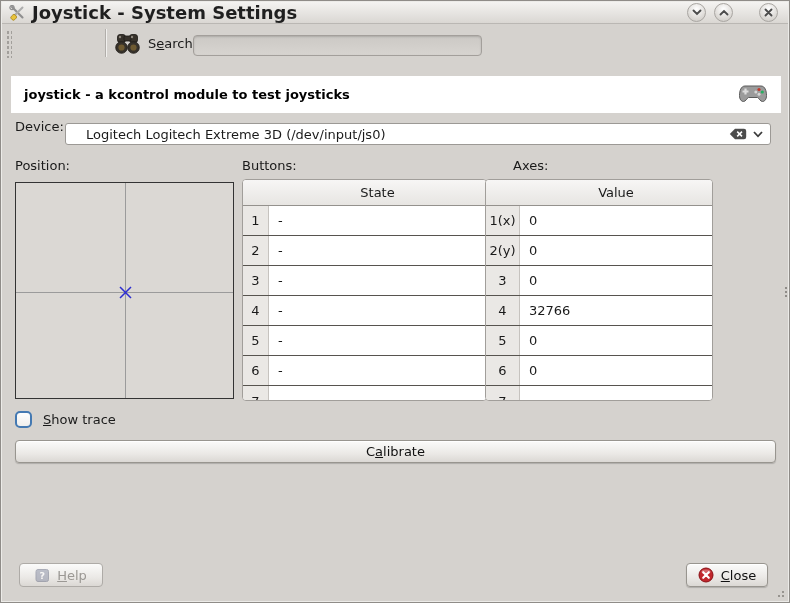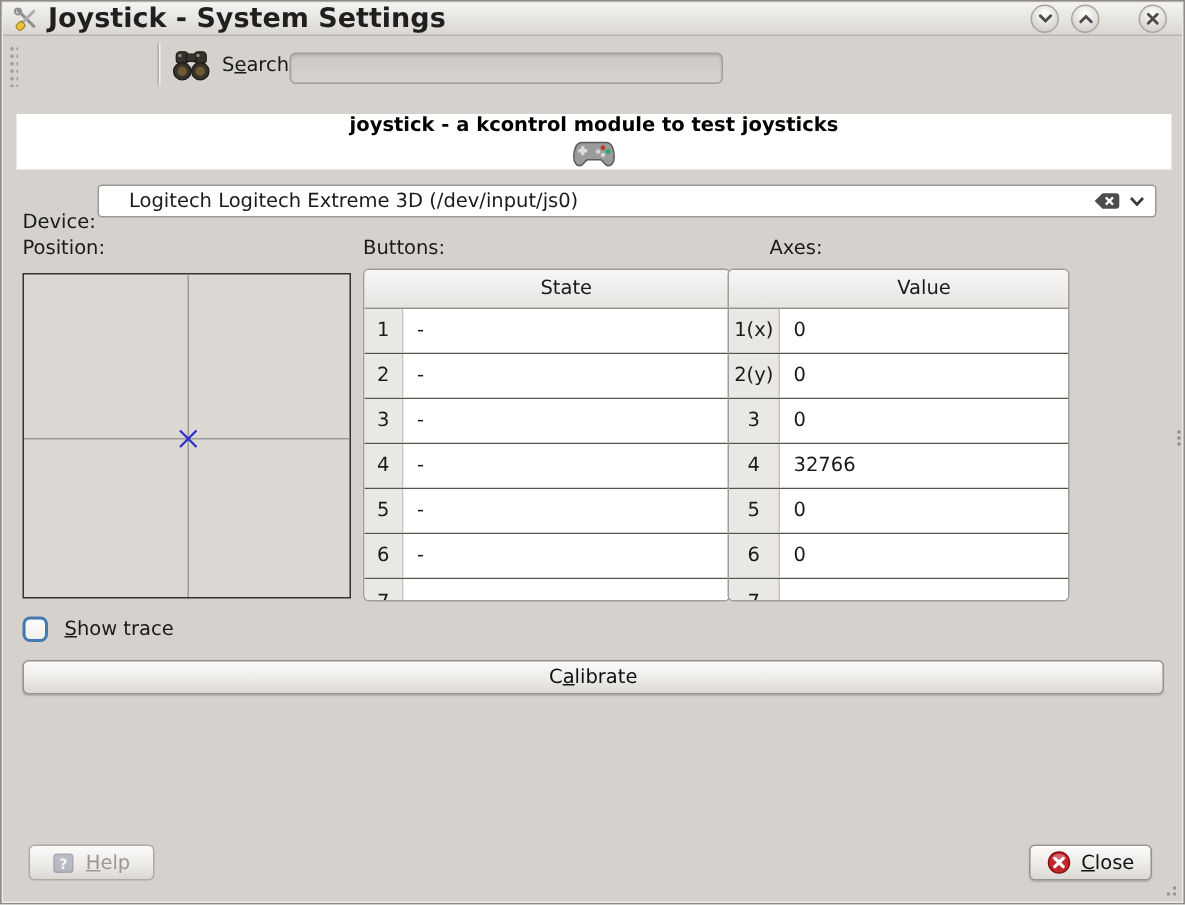--- a/index.html
+++ b/index.html
@@ -33,25 +33,25 @@
   .search-icon { position:absolute; left:112px; top:8px; }
   .search-label { position:absolute; left:146px; top:12px; }
   .search-input { position:absolute; left:191px; top:11px; width:289px; height:21px;
                   border:1px solid #a39f9b; border-radius:4px;
                   background:linear-gradient(#ccc9c5,#d7d4d0);
                   box-shadow:inset 0 1px 2px rgba(0,0,0,.16);
                   font-family:"DejaVu Sans",sans-serif; font-size:13px; padding:0 6px; color:#333; }
 
   
   .banner { position:absolute; left:10px; top:75px; width:770px; height:37px; background:#ffffff;
-            display:flex; align-items:center; justify-content:space-between; padding:0 13px;flex-direction:column; }
+            display:flex; align-items:center; justify-content:space-between; padding:0 13px; }
   .banner .btitle { font-weight:bold; font-size:13px; color:#000; }
 
   
-  .device-label { position:absolute; left:14px; top:140px; }
+  .device-label { position:absolute; left:14px; top:118px; }
   .device-combo { position:absolute; left:64px; top:122px; width:706px; height:22px;
                   background:#fff; border:1px solid #9c9995; border-radius:3px;
                   display:flex; align-items:center; }
   .device-combo .dtext { padding-left:20px; flex:1; white-space:nowrap; overflow:hidden; }
   .combo-clear { margin-right:6px; display:flex; }
   .combo-arrow { margin-right:7px; display:flex; }
 
   
   .sec-label { position:absolute; top:157px; }
   .lbl-position { left:14px; } .lbl-buttons { left:241px; } .lbl-axes { left:512px; }

